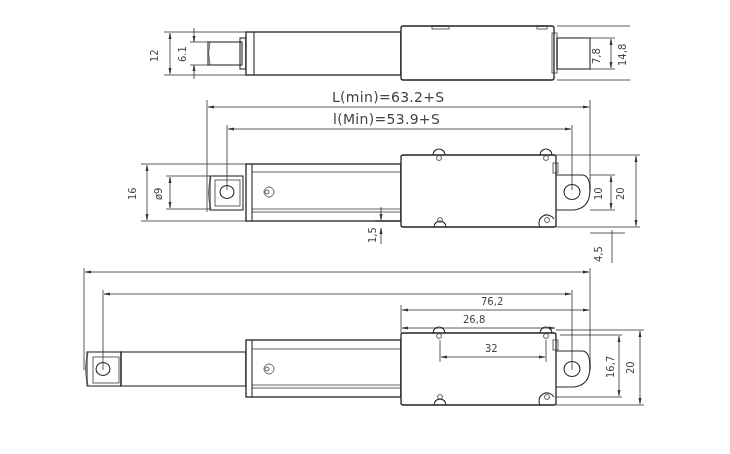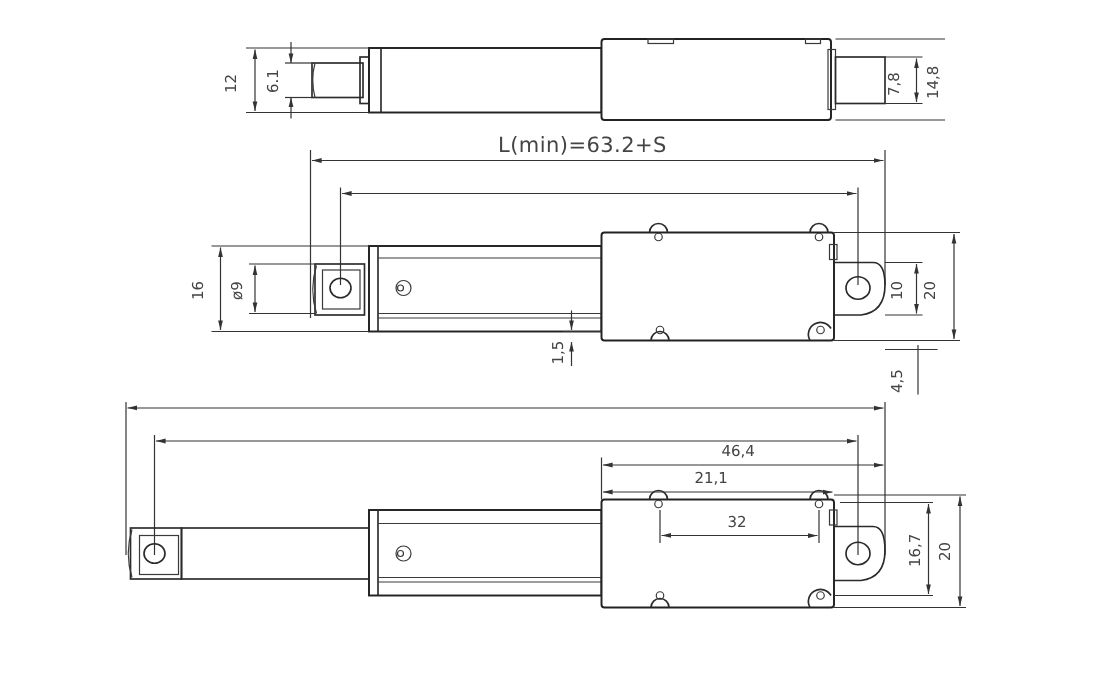--- a/index.html
+++ b/index.html
@@ -164,25 +164,26 @@
     <line class="dim" x1="640" y1="331" x2="640" y2="404" marker-start="url(#ar)" marker-end="url(#ar)"></line>
   </g>
 </svg>
 
 <span class="lbl sm rot" style="left:150px;top:62px">12</span>
 <span class="lbl sm rot" style="left:178px;top:62px">6.1</span>
 <span class="lbl sm rot" style="left:592px;top:64px">7,8</span>
 <span class="lbl sm rot" style="left:618px;top:66px">14,8</span>
 
 <span class="lbl big" style="left:332px;top:90px">L(min)=63.2+S</span>
+<span class="lbl big" style="left:333px;top:112px">l(Min)=53.9+S</span>
 <span class="lbl sm rot" style="left:128px;top:200px">16</span>
 <span class="lbl sm rot" style="left:154px;top:200px">ø9</span>
 <span class="lbl sm rot" style="left:594px;top:200px">10</span>
 <span class="lbl sm rot" style="left:616px;top:200px">20</span>
 <span class="lbl sm rot" style="left:368px;top:243px">1,5</span>
 <span class="lbl sm rot" style="left:594px;top:262px">4,5</span>
 
-<span class="lbl sm" style="left:481px;top:297px">46,4</span>
-<span class="lbl sm" style="left:463px;top:315px">21,1</span>
+<span class="lbl sm" style="left:481px;top:297px">76,2</span>
+<span class="lbl sm" style="left:463px;top:315px">26,8</span>
 <span class="lbl sm" style="left:485px;top:344px">32</span>
 <span class="lbl sm rot" style="left:606px;top:378px">16,7</span>
 <span class="lbl sm rot" style="left:626px;top:374px">20</span>
 </div>
 
 </body></html>

